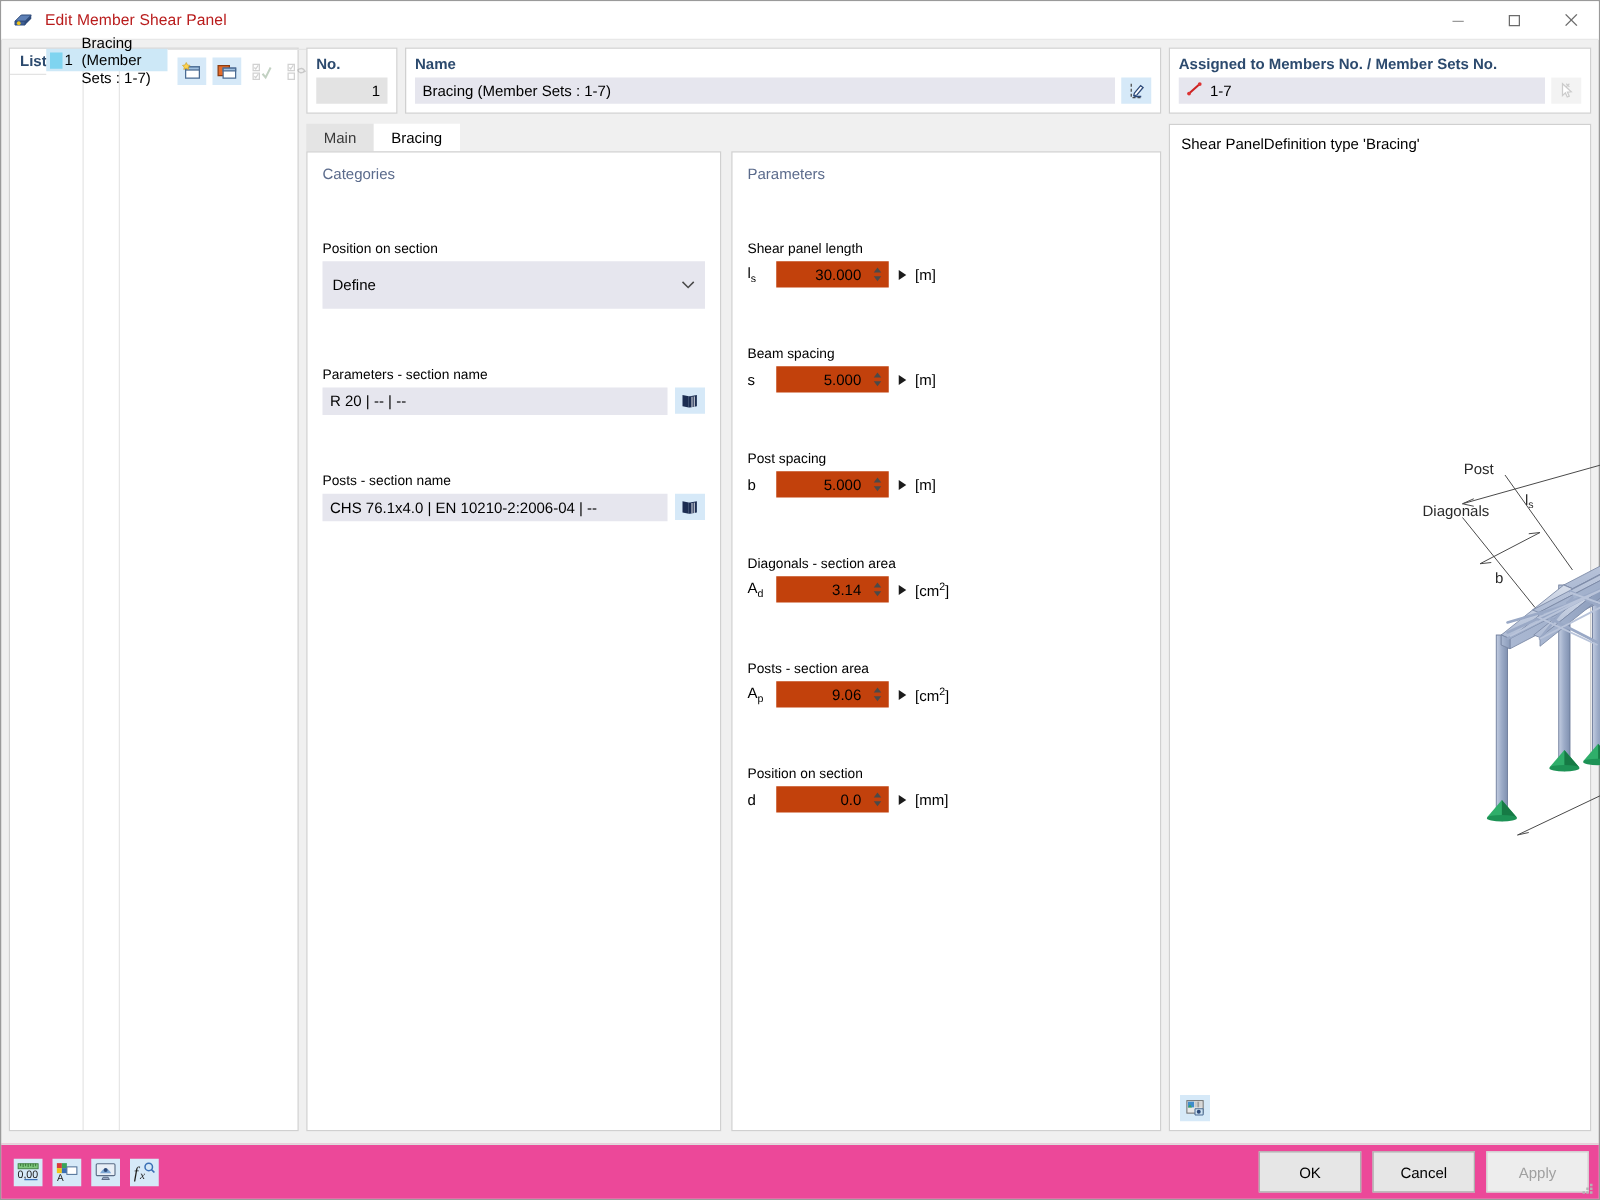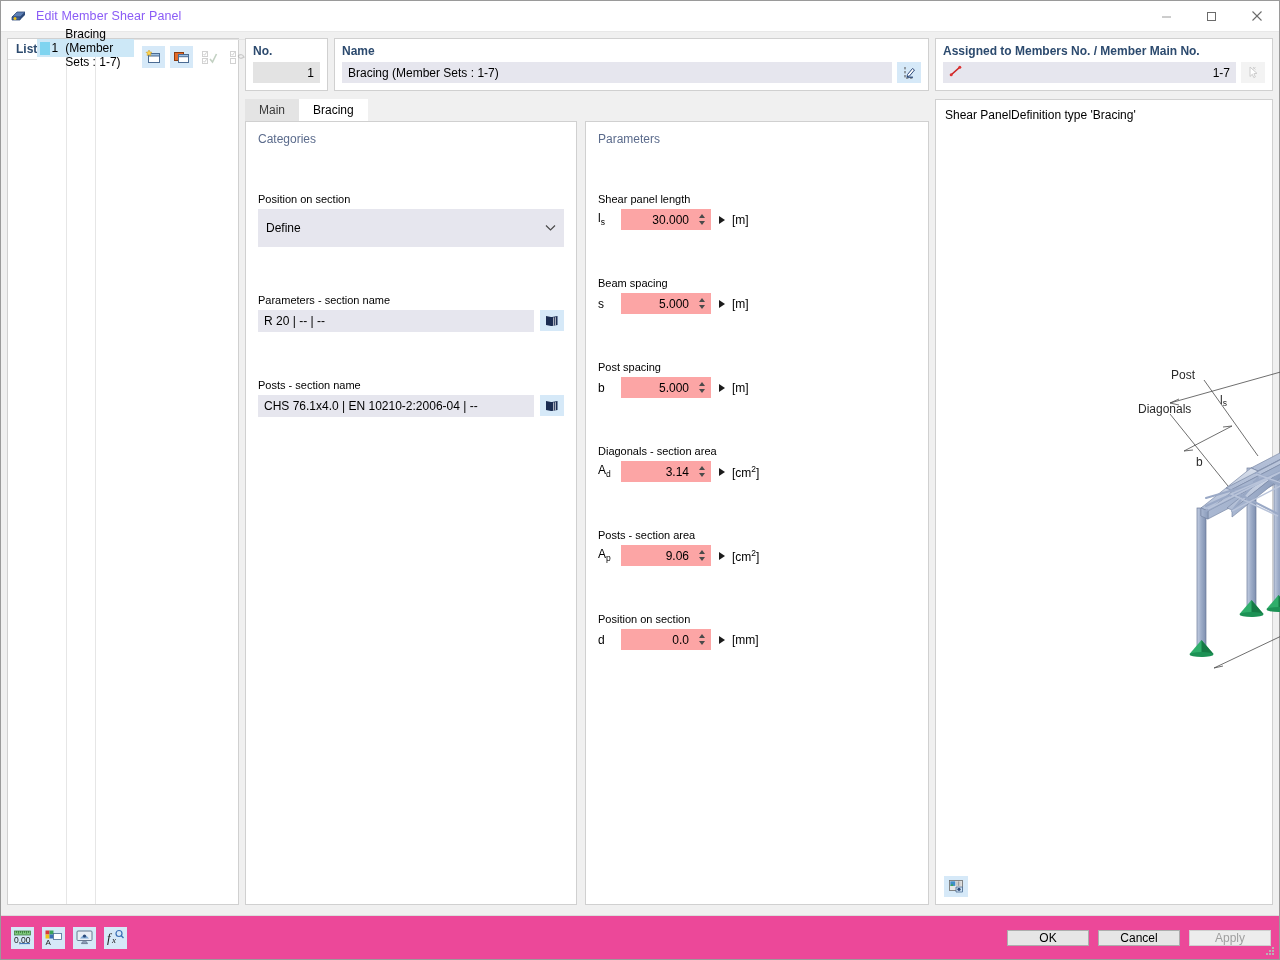--- a/index.html
+++ b/index.html
@@ -24,21 +24,21 @@
     height: 31px; min-height: 31px;
     background: #ffffff;
     display: flex; align-items: center;
     border-bottom: 1px solid #e8e8e8;
   }
   .title-icon {
     width: 18px; height: 18px; margin-left: 9px; margin-right: 8px;
     position: relative; flex: 0 0 auto;
   }
   .title-text {
-    font-size: 12.5px; color: #8b5cf6; letter-spacing: .1px;
+    font-size: 12.5px; color: #b91c1c; letter-spacing: .1px;
   }
   .title-spacer { flex: 1 1 auto; }
   .win-btn {
     width: 45px; height: 30px;
     display: flex; align-items: center; justify-content: center;
     color: #5a5a5a;
   }
   .win-btn svg { display: block; }
   
   .body {
@@ -94,21 +94,21 @@
   .tool-btn.plain { background: transparent; }
   .tool-btn.disabled { background: transparent; opacity: .45; }
   .tool-spacer { flex: 1 1 auto; }
   
   .center-col {
     flex: 1 1 auto; display: flex; flex-direction: column;
     margin-bottom: 10px;
   }
   .topfields { display: flex; gap: 6px; }
   .no-box {
-    width: 83px; background: #fff; border: 1px solid #d0d0d0;
+    width: 73px; background: #fff; border: 1px solid #d0d0d0;
     padding: 5px 7px 7px 7px;
   }
   .name-box {
     flex: 1 1 auto; background: #fff; border: 1px solid #d0d0d0;
     padding: 5px 7px 7px 7px;
   }
   .fld-label {
     font-weight: bold; color: #2c4a6e; font-size: 12px;
     margin-bottom: 4px;
   }
@@ -160,21 +160,21 @@
   }
   .sec-row { display: flex; gap: 6px; align-items: stretch; }
   .sec-row .inp { flex: 1 1 auto; height: 22px; }
   
   .p-row { display: flex; align-items: center; gap: 7px; }
   .p-sym {
     width: 16px; font-size: 12px;
   }
   .p-sym sub { font-size: 8.5px; }
   .spin {
-    width: 90px; height: 21px; background: #fca5a5;
+    width: 90px; height: 21px; background: #c2410c;
     display: flex; align-items: center;
   }
   .spin .val {
     flex: 1 1 auto; text-align: right; padding-right: 6px; font-size: 12px;
   }
   .spin .arrows {
     width: 13px; display: flex; flex-direction: column;
     align-items: center; justify-content: center; gap: 3px;
     margin-right: 3px;
   }
@@ -197,21 +197,21 @@
   .right-col {
     width: 338px; min-width: 338px;
     display: flex; flex-direction: column; gap: 8px;
     margin-bottom: 10px;
   }
   .assign-box {
     background: #fff; border: 1px solid #d0d0d0;
     padding: 5px 7px 7px 7px;
   }
   .assign-row { display: flex; gap: 5px; align-items: stretch; }
-  .assign-row .inp { flex: 1 1 auto; gap: 6px; justify-content: space-between; }
+  .assign-row .inp { flex: 1 1 auto; gap: 6px; }
   .graph-box {
     flex: 1 1 auto;
     background: #fff; border: 1px solid #d0d0d0;
     padding: 8px 9px;
     display: flex; flex-direction: row;
     position: relative;
   }
   .graph-caption { font-size: 12px; line-height: 14px; }
   .graph-canvas { flex: 1 1 auto; position: relative; }
   .graph-canvas svg { position: absolute; top: 0; left: 0; }
@@ -224,21 +224,21 @@
   .footer {
     height: 44px; min-height: 44px;
     display: flex; align-items: center;
     padding: 0 8px 0 10px;
     border-top: 1px solid #dcdcdc;
     background: #ec4899;
   }
   .footer-tools { display: flex; gap: 8px; align-items: center; }
   .footer-spacer { flex: 1 1 auto; }
   .dlg-btn {
-    width: 82px; height: 16px;
+    width: 82px; height: 33px;
     background: #e6e6e6; border: 1px solid #adadad;
     font-size: 12px; color: #000;
     display: flex; align-items: center; justify-content: center;
     margin-left: 9px;
   }
   .dlg-btn.disabled { color: #a0a0a0; border-color: #cfcfcf; background: #ededed; }
   .grip {
     position: absolute; right: 3px; bottom: 2px;
     width: 12px; height: 12px;
   }
@@ -506,21 +506,21 @@
               <span class="play"></span>
               <span class="unit">[mm]</span>
             </div>
           </div>
         </div>
       </div>
     </div>
 
     <div class="right-col">
       <div class="assign-box">
-        <div class="fld-label">Assigned to Members No. / Member Main No.</div>
+        <div class="fld-label">Assigned to Members No. / Member Sets No.</div>
         <div class="assign-row">
           <div class="inp">
             <span>
               <svg width="13" height="12" viewBox="0 0 13 12">
                 <line x1="2" y1="10" x2="11" y2="2" stroke="#c22" stroke-width="1.6"></line>
                 <circle cx="2.2" cy="9.8" r="1.5" fill="#d33"></circle>
                 <circle cx="10.8" cy="2.2" r="1.5" fill="#d33"></circle>
               </svg>
             </span>
             <span>1-7</span>

